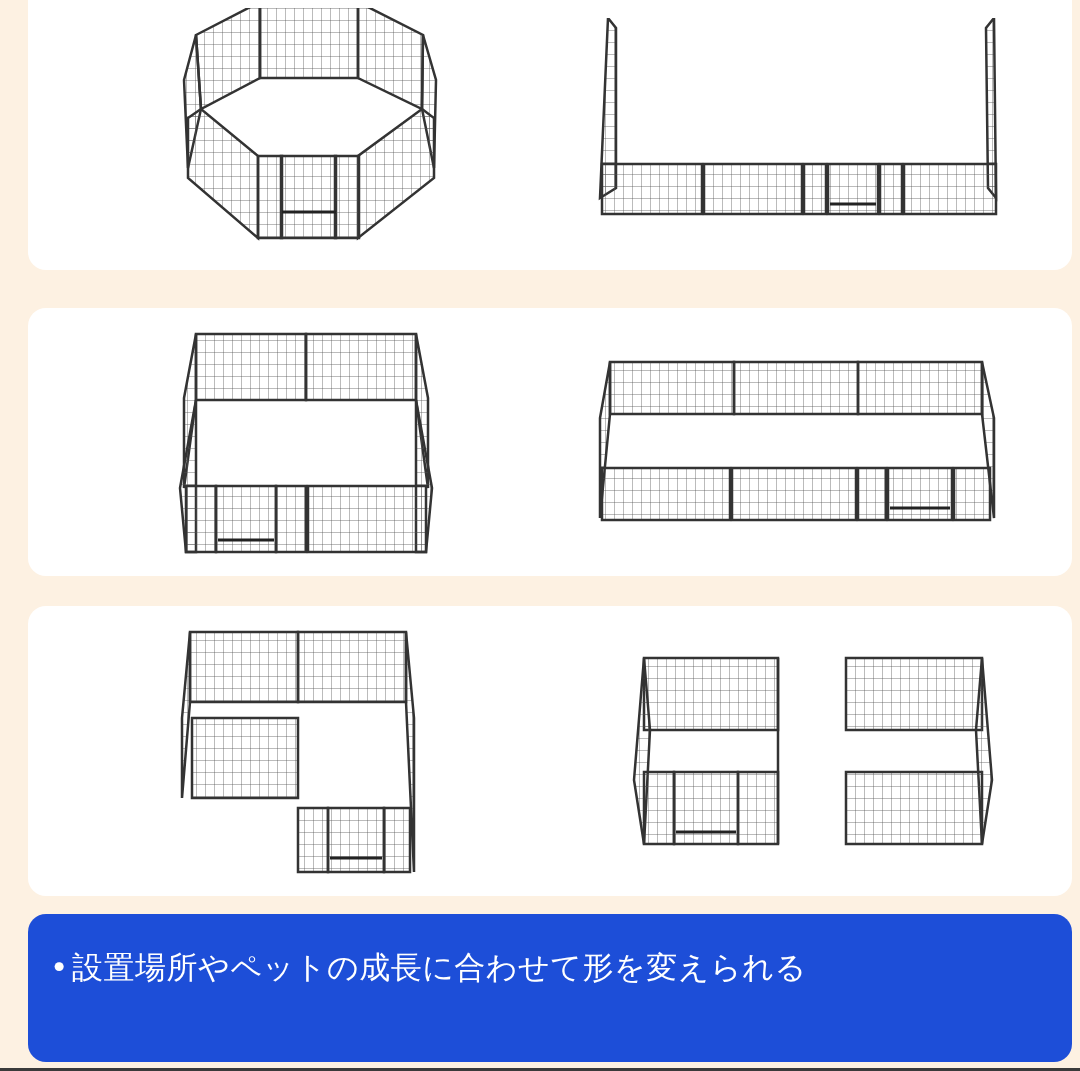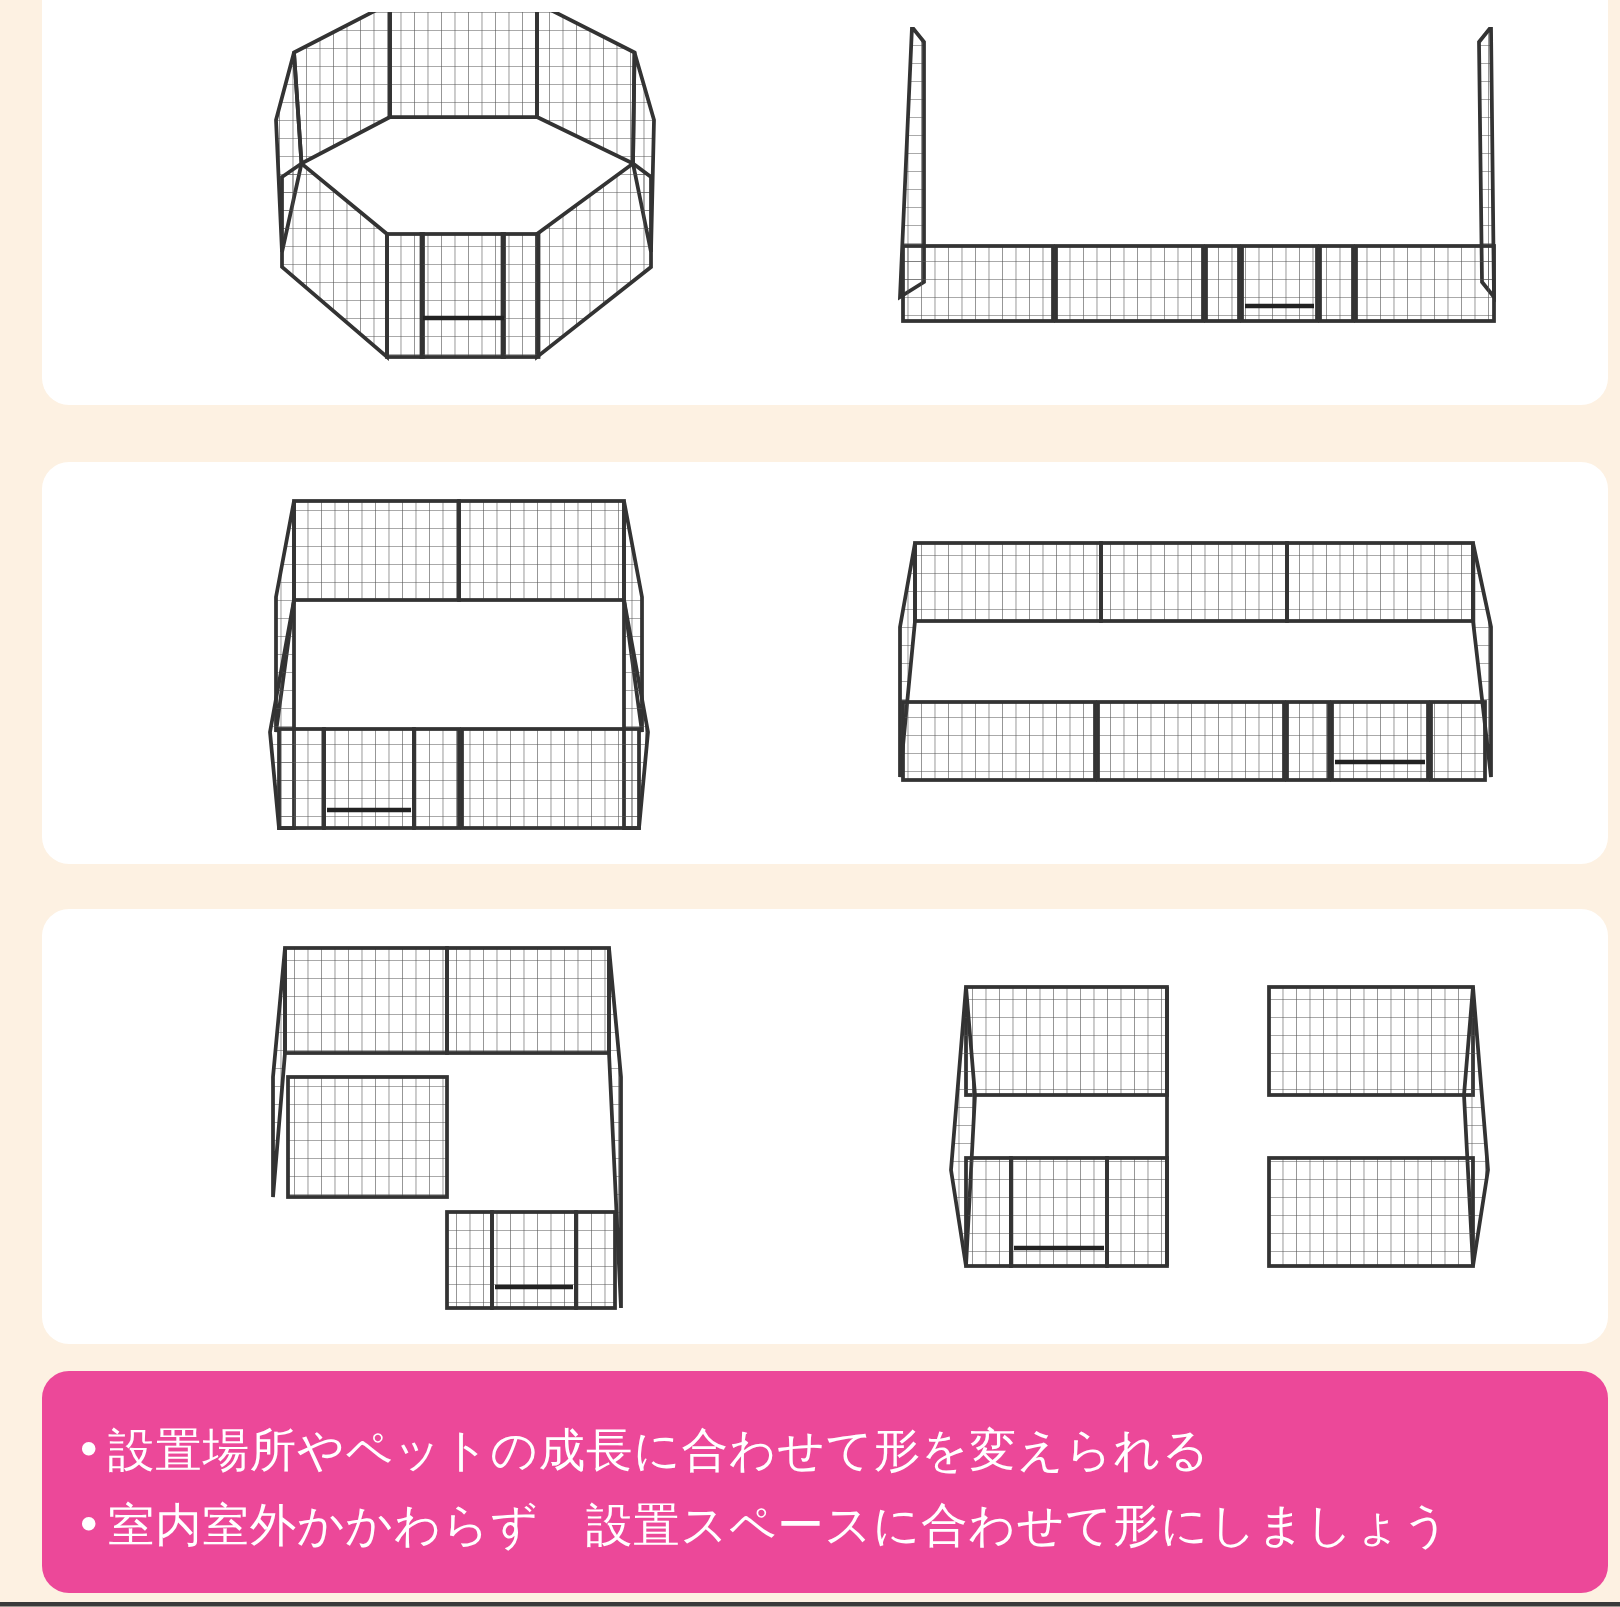--- a/index.html
+++ b/index.html
@@ -2,21 +2,21 @@
 <html><head>
 <meta charset="utf-8">
 <style>
   html,body{margin:0;padding:0;}
   body{width:1080px;height:1071px;background:#fdf1e2;position:relative;overflow:hidden;font-family:"DejaVu Sans",sans-serif;}
   .panel{position:absolute;left:28px;width:1044px;background:#ffffff;border-radius:18px;}
   .p1{top:-20px;height:290px;}
   .p2{top:308px;height:268px;}
   .p3{top:606px;height:290px;}
   .pen{position:absolute;}
-  .banner{position:absolute;left:28px;top:914px;width:1044px;height:148px;background:#ec4899;border-radius:18px;box-sizing:border-box;padding:28px 0 0 22px;}
+  .banner{position:absolute;left:28px;top:914px;width:1044px;height:148px;background:#1d4ed8;border-radius:18px;box-sizing:border-box;padding:28px 0 0 22px;}
   .banner-line{color:#fff;font-size:31px;line-height:50px;white-space:nowrap;letter-spacing:0.5px;}
   .bullet{display:inline-block;width:22px;}
   .bottom-bar{position:absolute;left:0;top:1068px;width:1080px;height:3px;background:#3a3a3a;}
 </style>
 </head>
 <body>
 
 <svg width="0" height="0" style="position:absolute">
   <defs>
     <pattern id="grid" width="9" height="12" patternUnits="userSpaceOnUse">
@@ -122,18 +122,15 @@
       <rect x="216" y="118" width="136" height="72"></rect>
     </g>
     <line x1="46" y1="178" x2="106" y2="178" stroke="#222" stroke-width="3"></line>
   </svg>
 </div>
 
 <div class="banner">
   <div class="banner-line">
     <span class="bullet">•</span><span>設置場所やペットの成長に合わせて形を変えられる</span>
   </div>
-  <div class="banner-line">
-    <span class="bullet">•</span><span>室内室外かかわらず　設置スペースに合わせて形にしましょう</span>
-  </div>
 </div>
 
 <div class="bottom-bar"></div>
 
 </body></html>

